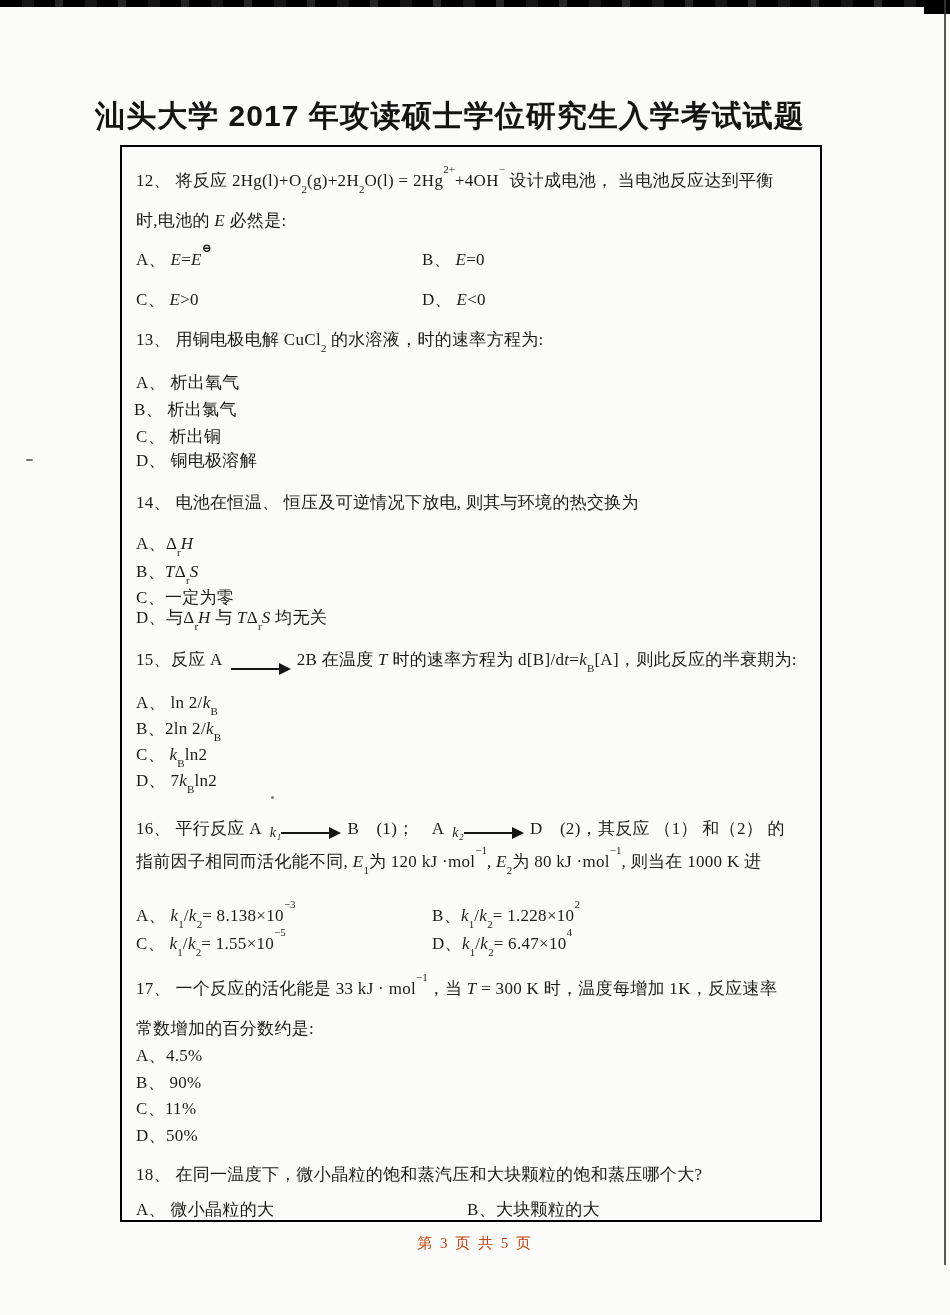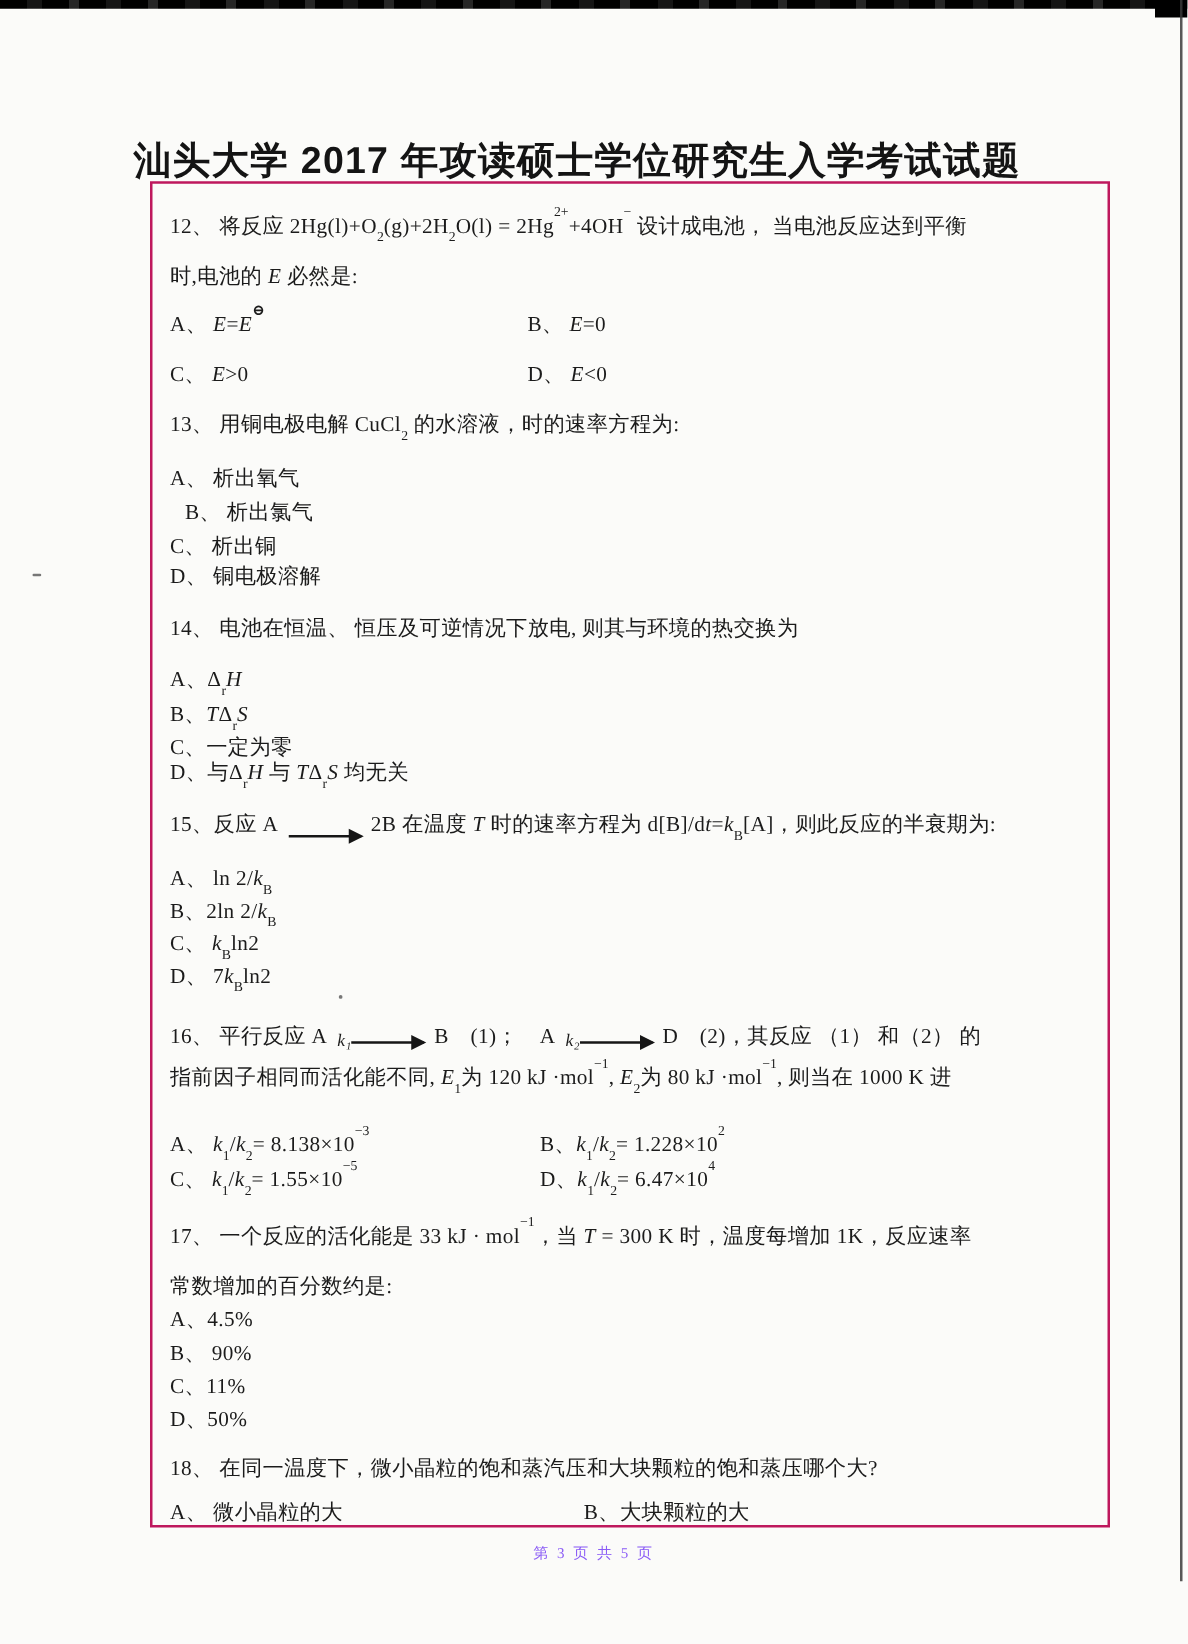--- a/index.html
+++ b/index.html
@@ -16,27 +16,27 @@
   .scan-top::after{
     content:"";position:absolute;right:0;top:0;width:26px;height:14px;background:#000;
   }
   .scan-right{
     position:absolute;left:944px;top:0;width:2px;height:1265px;background:#3a3a3a;opacity:.85;
   }
   .speck{position:absolute;background:#777;border-radius:50%;}
   .speck.s1{left:26px;top:459px;width:7px;height:2px;border-radius:1px;}
   .speck.s2{left:271px;top:796px;width:3px;height:3px;}
   .title{
-    position:absolute;left:0;top:96px;width:900px;margin:12px;
+    position:absolute;left:0;top:96px;width:900px;margin:0;
     text-align:center;font-size:30px;font-weight:700;letter-spacing:1px;
     font-family:"Liberation Sans","DejaVu Sans",sans-serif;color:#141414;
   }
   .qbox{
-    position:absolute;left:120px;top:145px;width:768px;height:1077px;
-    border:2px solid #be185d;box-sizing:border-box;background:transparent;
+    position:absolute;left:120px;top:145px;width:702px;height:1077px;
+    border:2px solid #000000;box-sizing:border-box;background:transparent;
   }
   .ln{
     position:absolute;white-space:nowrap;font-size:17px;line-height:24px;color:#1b1b1b;
     letter-spacing:.3px;
   }
   .ln sup{font-size:11px;line-height:0;position:relative;top:-6px;letter-spacing:0;}
   .ln sub{font-size:11px;line-height:0;position:relative;bottom:-3px;letter-spacing:0;}
   .ln sup.b{font-weight:700;font-size:12px;}
   .ln i{font-style:italic;}
   .rxn-arrow{
@@ -48,21 +48,21 @@
   .arrow-line{
     display:block;width:58px;height:2px;background:#161616;position:relative;
     margin:4px 0 3px 0;
   }
   .arrow-line::after{
     content:"";position:absolute;right:-2px;top:-5px;width:0;height:0;
     border-left:12px solid #161616;border-top:6px solid transparent;border-bottom:6px solid transparent;
   }
   .footer{
     position:absolute;left:0;top:1234px;width:950px;text-align:center;
-    font-size:12px;letter-spacing:2px;color:#8b5cf6;
+    font-size:15px;letter-spacing:2px;color:#c2410c;
   }
 </style>
 </head>
 <body>
 
 <div class="scan-top"></div>
 <div class="scan-right"></div>
 <div class="speck s1"></div>
 <div class="speck s2"></div>
 
@@ -72,21 +72,21 @@
 
   <div class="ln" style="top:22px;left:14px"><span>12、 将反应 2Hg(l)+O</span><sub>2</sub><span>(g)+2H</span><sub>2</sub><span>O(l) = 2Hg</span><sup>2+</sup><span>+4OH</span><sup>−</sup><span> 设计成电池， 当电池反应达到平衡</span></div>
   <div class="ln" style="top:62px;left:14px"><span>时,电池的 </span><i>E</i><span> 必然是:</span></div>
   <div class="ln" style="top:101px;left:14px"><span>A、 </span><i>E</i><span>=</span><i>E</i><sup class="b">⊖</sup></div>
   <div class="ln" style="top:101px;left:300px"><span>B、 </span><i>E</i><span>=0</span></div>
   <div class="ln" style="top:141px;left:14px"><span>C、 </span><i>E</i><span>&gt;0</span></div>
   <div class="ln" style="top:141px;left:300px"><span>D、 </span><i>E</i><span>&lt;0</span></div>
 
   <div class="ln" style="top:181px;left:14px"><span>13、 用铜电极电解 CuCl</span><sub>2</sub><span> 的水溶液，时的速率方程为:</span></div>
   <div class="ln" style="top:224px;left:14px"><span>A、 析出氧气</span></div>
-  <div class="ln" style="top:251px;left:26px"><span>B、 析出氯气</span></div>
+  <div class="ln" style="top:251px;left:12px"><span>B、 析出氯气</span></div>
   <div class="ln" style="top:278px;left:14px"><span>C、 析出铜</span></div>
   <div class="ln" style="top:302px;left:14px"><span>D、 铜电极溶解</span></div>
 
   <div class="ln" style="top:344px;left:14px"><span>14、 电池在恒温、 恒压及可逆情况下放电, 则其与环境的热交换为</span></div>
   <div class="ln" style="top:385px;left:14px"><span>A、Δ</span><sub>r</sub><i>H</i></div>
   <div class="ln" style="top:413px;left:14px"><span>B、</span><i>T</i><span>Δ</span><sub>r</sub><i>S</i></div>
   <div class="ln" style="top:439px;left:14px"><span>C、一定为零</span></div>
   <div class="ln" style="top:459px;left:14px"><span>D、与Δ</span><sub>r</sub><i>H</i><span> 与 </span><i>T</i><span>Δ</span><sub>r</sub><i>S</i><span> 均无关</span></div>
 
   <div class="ln" style="top:501px;left:14px"><span>15、反应 A</span><span class="rxn-arrow">

